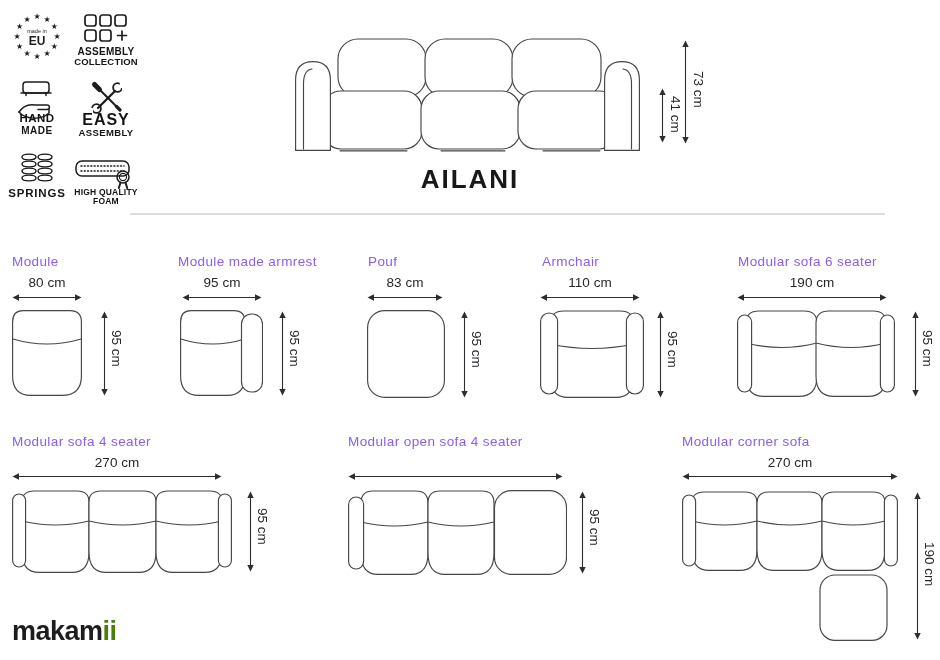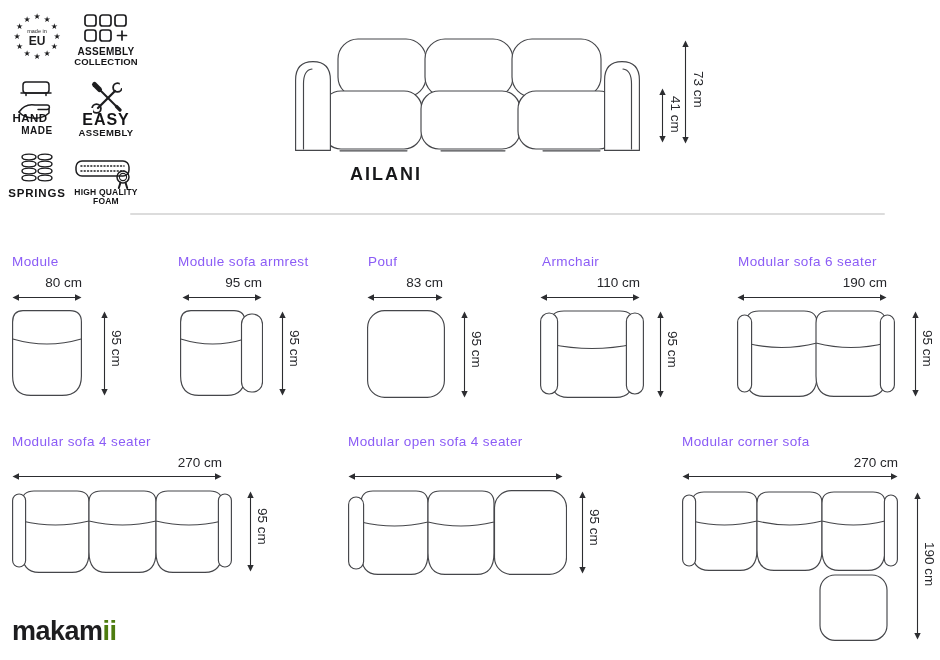--- a/index.html
+++ b/index.html
@@ -9,24 +9,24 @@
   
   .shape path,.shape rect{stroke:#45464a;stroke-width:1.15;fill:#fff;stroke-linejoin:round;stroke-linecap:round;}
   .shape .open{fill:none;}
   .icon path,.icon rect,.icon line,.icon circle,.icon ellipse{stroke:#1d1d1f;fill:none;stroke-linejoin:round;stroke-linecap:round;}
   .icon .fillwhite{fill:#fff;stroke:none;}
   .icon .solid{fill:#1d1d1f;stroke:none;}
   .ar line{stroke:#2c2d30;stroke-width:1.1;}
   .ar path{fill:#2c2d30;stroke:none;}
   
   .vname{font-size:13.5px;color:#8b5cf6;letter-spacing:.4px;white-space:nowrap;}
-  .dim{font-size:13.5px;color:#26272b;text-align:right;white-space:nowrap;}
+  .dim{font-size:13.5px;color:#26272b;text-align:center;white-space:nowrap;}
   .vtext{writing-mode:vertical-rl;text-orientation:mixed;font-size:13.5px;color:#26272b;white-space:nowrap;}
   .badge-text{font-weight:700;color:#141416;text-align:center;line-height:1.15;white-space:nowrap;}
-  .hero-title{font-size:18px;font-weight:700;letter-spacing:2px;color:#17181a;}
+  .hero-title{font-size:26px;font-weight:700;letter-spacing:2px;color:#17181a;text-align:center;}
   .divider{background:#dcdcdc;height:2px;border-radius:1px;}
   .logo{font-size:27px;font-weight:700;letter-spacing:-0.5px;color:#1d1d1f;}
   .logo .accent{color:#4d7c0f;}
 </style>
 </head>
 <body>
 
 <div id="canvas">
 
   <svg class="abs icon" style="left:11px;top:10px" width="52" height="52" viewBox="0 0 52 52">
@@ -59,21 +59,21 @@
   <div class="abs badge-text" style="left:70px;top:46px;width:72px;font-size:10px;letter-spacing:.3px">ASSEMBLY</div>
   <div class="abs badge-text" style="left:70px;top:57px;width:72px;font-size:9.5px;letter-spacing:.2px">COLLECTION</div>
 
   <svg class="abs icon" style="left:16px;top:80px" width="40" height="44" viewBox="0 0 40 44">
     <rect x="7" y="2" width="26" height="11" rx="3" stroke-width="1.5"></rect>
     <path d="M5,13 H35" stroke-width="1.5"></path>
     <path d="M10,13 v2.5 M30,13 v2.5" stroke-width="1.5"></path>
     <path d="M3,32 C7,26 13,24 19,25 L31,25 C34.2,25 34.2,29.4 31,29.4 L22,29.4" stroke-width="1.5"></path>
     <path d="M3,32 C9,39.5 25,40.5 33,33 L33,29.4" stroke-width="1.5"></path>
   </svg>
-  <div class="abs badge-text" style="left:0;top:112px;width:60px;font-size:11.5px;letter-spacing:.5px">HAND</div>
+  <div class="abs badge-text" style="left:7px;top:112px;width:60px;font-size:11.5px;letter-spacing:.5px">HAND</div>
   <div class="abs badge-text" style="left:7px;top:125px;width:60px;font-size:10px;letter-spacing:.5px">MADE</div>
 
   <svg class="abs icon" style="left:90px;top:80px" width="32" height="34" viewBox="0 0 32 34">
     <line x1="4.5" y1="4.5" x2="9.5" y2="9.5" stroke-width="5"></line>
     <line x1="9.5" y1="9.5" x2="26.5" y2="26.5" stroke-width="2"></line>
     <line x1="26.5" y1="26.5" x2="30" y2="30" stroke-width="3.2"></line>
     <circle cx="27.5" cy="7.5" r="4.4" stroke-width="1.8"></circle>
     <rect class="fillwhite" x="29.8" y="2.6" width="5.5" height="5.5"></rect>
     <line x1="25" y1="11" x2="8" y2="28" stroke-width="2.3"></line>
     <circle cx="6.5" cy="28.5" r="4.4" stroke-width="1.8"></circle>
@@ -148,21 +148,21 @@
     </svg>
     <svg class="abs ar" style="left:88px;top:61px" width="9" height="85" viewBox="0 0 9 85">
       <line x1="4.5" y1="6" x2="4.5" y2="79"></line>
         <path d="M4.5,0.5 L1.3,7 L7.7,7 Z"></path>
         <path d="M4.5,84.5 L1.3,78 L7.7,78 Z"></path>
     </svg>
     <div class="abs vtext" style="left:97px;top:80px">95 cm</div>
   </div>
 
   <div class="abs" style="left:178px;top:250px;width:130px;height:170px">
-    <div class="abs vname" style="left:0;top:4px">Module sofa armrest</div>
+    <div class="abs vname" style="left:0;top:4px">Module made armrest</div>
     <div class="abs dim" style="left:4px;top:25px;width:80px">95 cm</div>
     <svg class="abs ar" style="left:4px;top:43px" width="80" height="9" viewBox="0 0 80 9">
       <line x1="6" y1="4.5" x2="74" y2="4.5"></line>
         <path d="M0.5,4.5 L7,1.3 L7,7.7 Z"></path>
         <path d="M79.5,4.5 L73,1.3 L73,7.7 Z"></path>
     </svg>
     <svg class="abs shape" style="left:2px;top:60px" width="83" height="86" viewBox="0 0 83 86">
       <path d="M11,0.6 H54 Q65,0.6 65,12 V66 Q65,85.4 47,85.4 H19 Q0.6,85.4 0.6,66 V12 Q0.6,0.6 11,0.6 Z"></path>
       <path class="open" d="M0.8,29 Q32.5,39 64.8,29"></path>
       <rect x="61.5" y="4" width="21" height="78" rx="10"></rect>

